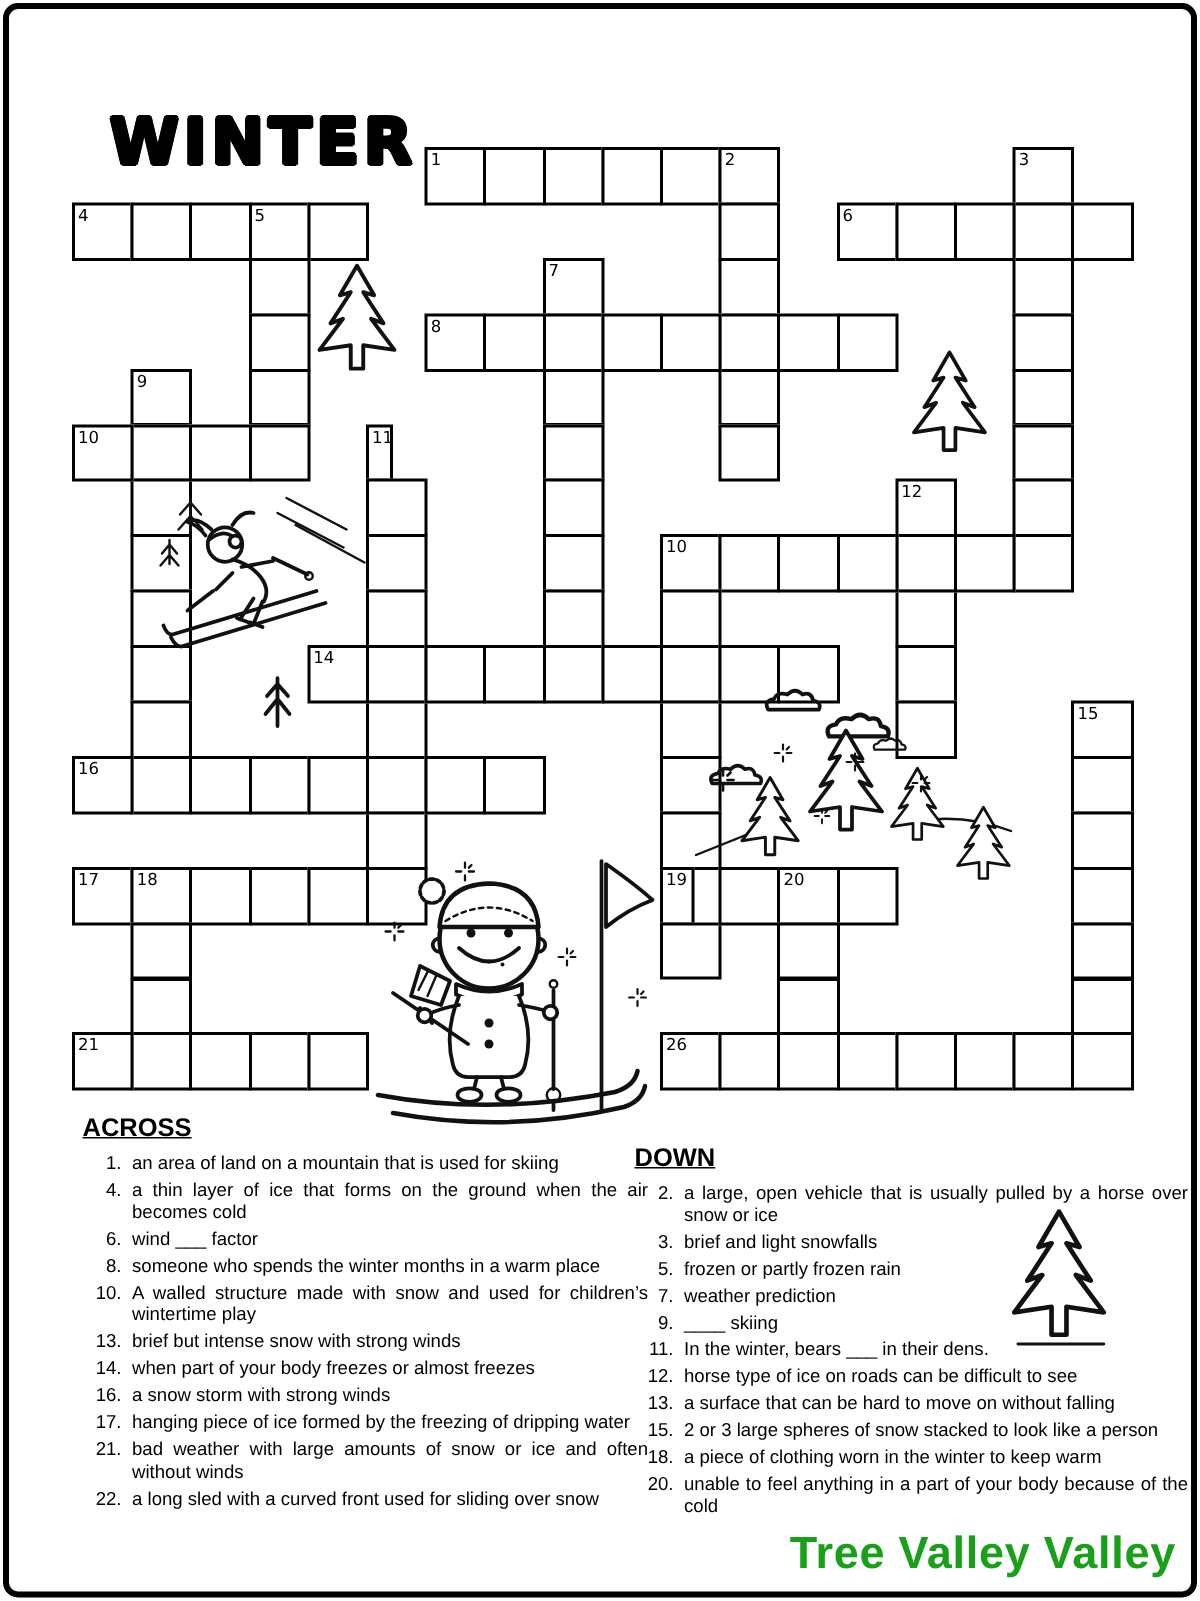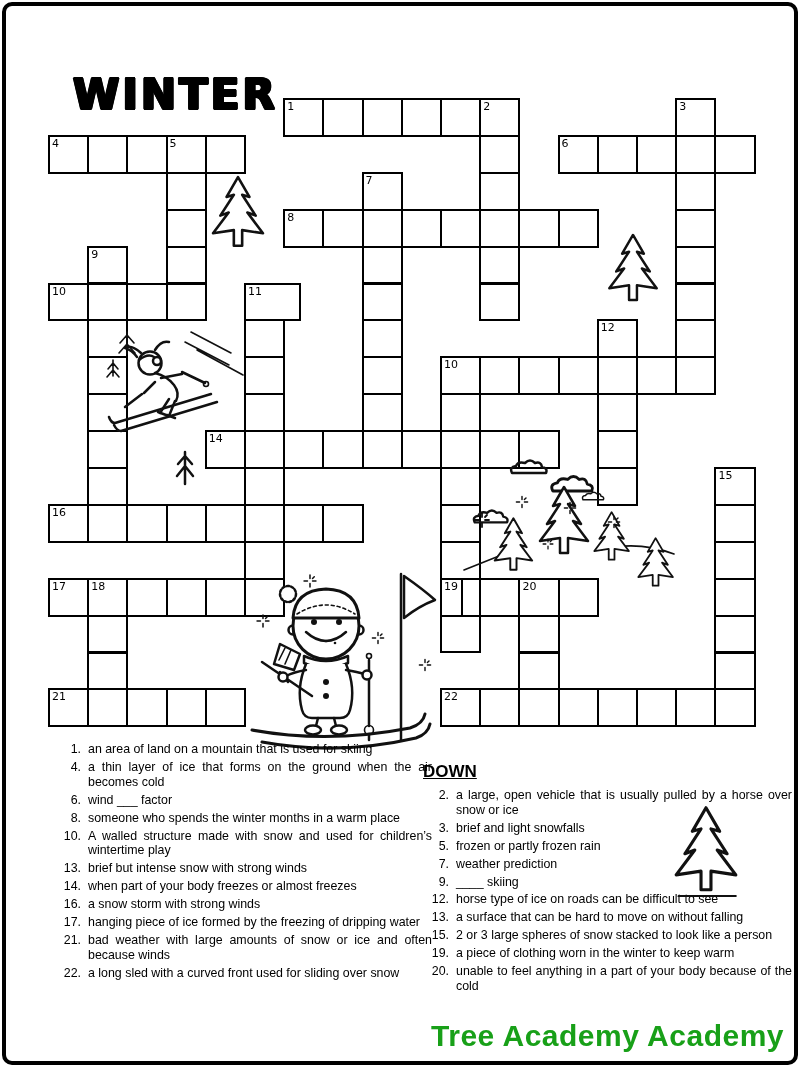--- a/index.html
+++ b/index.html
@@ -109,21 +109,21 @@
       <div class="cell" style="left: 87.2px; top: 319.4px; width: 41.2px; height: 38.9px;"></div>
       <div class="cell" style="left: 87.2px; top: 356.3px; width: 41.2px; height: 38.9px;"></div>
       <div class="cell" style="left: 87.2px; top: 393.2px; width: 41.2px; height: 38.9px;"></div>
       <div class="cell" style="left: 87.2px; top: 430.1px; width: 41.2px; height: 38.9px;"></div>
       <div class="cell" style="left: 87.2px; top: 467px; width: 41.2px; height: 38.9px;"></div>
       <div class="cell" style="left: 87.2px; top: 503.9px; width: 41.2px; height: 38.9px;"></div>
       <div class="cell" style="left: 48px; top: 282.5px; width: 41.2px; height: 38.9px; text-align: right;">
         <span class="num">10</span>
       </div>
       <div class="cell" style="left: 126.4px; top: 282.5px; width: 41.2px; height: 38.9px;"></div>
-      <div class="cell" style="left: 244px; top: 282.5px; width: 57px; height: 38.9px;">
+      <div class="cell" style="left: 244px; top: 282.5px; width: 18px; height: 38.9px;">
         <span class="num">11</span>
       </div>
       <div class="cell" style="left: 244px; top: 319.4px; width: 41.2px; height: 38.9px;"></div>
       <div class="cell" style="left: 244px; top: 356.3px; width: 41.2px; height: 38.9px;"></div>
       <div class="cell" style="left: 244px; top: 393.2px; width: 41.2px; height: 38.9px;"></div>
       <div class="cell" style="left: 244px; top: 430.1px; width: 41.2px; height: 38.9px;"></div>
       <div class="cell" style="left: 244px; top: 467px; width: 41.2px; height: 38.9px;"></div>
       <div class="cell" style="left: 244px; top: 503.9px; width: 41.2px; height: 38.9px;"></div>
       <div class="cell" style="left: 244px; top: 540.8px; width: 41.2px; height: 38.9px;"></div>
       <div class="cell" style="left: 244px; top: 577.7px; width: 41.2px; height: 38.9px;"></div>
@@ -195,21 +195,21 @@
       <div class="cell" style="left: 518.4px; top: 614.6px; width: 41.2px; height: 38.9px;"></div>
       <div class="cell" style="left: 518.4px; top: 651.5px; width: 41.2px; height: 38.9px;"></div>
       <div class="cell" style="left: 518.4px; top: 688.4px; width: 41.2px; height: 38.9px;"></div>
       <div class="cell" style="left: 48px; top: 688.4px; width: 41.2px; height: 38.9px;">
         <span class="num">21</span>
       </div>
       <div class="cell" style="left: 126.4px; top: 688.4px; width: 41.2px; height: 38.9px;"></div>
       <div class="cell" style="left: 165.6px; top: 688.4px; width: 41.2px; height: 38.9px;"></div>
       <div class="cell" style="left: 204.8px; top: 688.4px; width: 41.2px; height: 38.9px;"></div>
       <div class="cell" style="left: 440px; top: 688.4px; width: 41.2px; height: 38.9px;">
-        <span class="num">22</span>
+        <span class="num">26</span>
       </div>
       <div class="cell" style="left: 479.2px; top: 688.4px; width: 41.2px; height: 38.9px;"></div>
       <div class="cell" style="left: 557.6px; top: 688.4px; width: 41.2px; height: 38.9px;"></div>
       <div class="cell" style="left: 596.8px; top: 688.4px; width: 41.2px; height: 38.9px;"></div>
       <div class="cell" style="left: 636px; top: 688.4px; width: 41.2px; height: 38.9px;"></div>
       <div class="cell" style="left: 675.2px; top: 688.4px; width: 41.2px; height: 38.9px;"></div>
     </div>
 
   <div class="deco" style="left:206px;top:174px;">
     <svg width="64" height="78" viewBox="0 0 60 75">
@@ -312,20 +312,21 @@
       <g>
         <path class="spk" transform="translate(72,13) scale(0.85)" d="M0 -7 L0 -3 M0 3 L0 7 M-7 0 L-3 0 M3 0 L7 0 M5 -5 L3 -3"></path>
         <path class="spk" transform="translate(25,53) scale(0.85)" d="M0 -7 L0 -3 M0 3 L0 7 M-7 0 L-3 0 M3 0 L7 0 M5 -5 L3 -3"></path>
         <path class="spk" transform="translate(140,70) scale(0.8)" d="M0 -7 L0 -3 M0 3 L0 7 M-7 0 L-3 0 M3 0 L7 0 M5 -5 L3 -3"></path>
         <path class="spk" transform="translate(187,97) scale(0.8)" d="M0 -7 L0 -3 M0 3 L0 7 M-7 0 L-3 0 M3 0 L7 0 M5 -5 L3 -3"></path>
       </g>
     </svg>
   </div>
 
   <div class="clues across-sec">
+    <h2>ACROSS</h2>
     <div id="across-list">
         <div class="clue">
           <span class="cnum">1.</span>
           <span class="ctext">an area of land on a mountain that is used for skiing</span>
         </div>
         <div class="clue">
           <span class="cnum">4.</span>
           <span class="ctext">a thin layer of ice that forms on the ground when the air becomes cold</span>
         </div>
         <div class="clue">
@@ -351,21 +352,21 @@
         <div class="clue">
           <span class="cnum">16.</span>
           <span class="ctext">a snow storm with strong winds</span>
         </div>
         <div class="clue">
           <span class="cnum">17.</span>
           <span class="ctext">hanging piece of ice formed by the freezing of dripping water</span>
         </div>
         <div class="clue">
           <span class="cnum">21.</span>
-          <span class="ctext">bad weather with large amounts of snow or ice and often because winds</span>
+          <span class="ctext">bad weather with large amounts of snow or ice and often without winds</span>
         </div>
         <div class="clue">
           <span class="cnum">22.</span>
           <span class="ctext">a long sled with a curved front used for sliding over snow</span>
         </div>
       </div>
   </div>
 
   <div class="clues down-sec">
     <h2>DOWN</h2>
@@ -384,43 +385,47 @@
         </div>
         <div class="clue">
           <span class="cnum">7.</span>
           <span class="ctext">weather prediction</span>
         </div>
         <div class="clue">
           <span class="cnum">9.</span>
           <span class="ctext">____ skiing</span>
         </div>
         <div class="clue">
+          <span class="cnum">11.</span>
+          <span class="ctext">In the winter, bears ___ in their dens.</span>
+        </div>
+        <div class="clue">
           <span class="cnum">12.</span>
           <span class="ctext">horse type of ice on roads can be difficult to see</span>
         </div>
         <div class="clue">
           <span class="cnum">13.</span>
           <span class="ctext">a surface that can be hard to move on without falling</span>
         </div>
         <div class="clue">
           <span class="cnum">15.</span>
           <span class="ctext">2 or 3 large spheres of snow stacked to look like a person</span>
         </div>
         <div class="clue">
-          <span class="cnum">19.</span>
+          <span class="cnum">18.</span>
           <span class="ctext">a piece of clothing worn in the winter to keep warm</span>
         </div>
         <div class="clue">
           <span class="cnum">20.</span>
           <span class="ctext">unable to feel anything in a part of your body because of the cold</span>
         </div>
       </div>
   </div>
 
   <div class="deco" style="left:666px;top:804px;">
     <svg width="80" height="97" viewBox="0 0 64 78">
       <path class="lnw" transform="translate(2,0) scale(1.0)" d="M30 3 L41 22 L34 20 L47 40 L39 37 L54 57 L34 54 L34 69 L26 69 L26 54 L6 57 L21 37 L13 40 L26 20 L19 22 Z"></path>
       <path class="thin" d="M10 74 L56 74"></path>
     </svg>
   </div>
 
-  <div class="brand" id="brand" style="color: rgb(24, 160, 24);">Tree Academy Academy</div>
+  <div class="brand" id="brand" style="color: rgb(24, 160, 24);">Tree Valley Valley</div>
 </div>
 
 </body></html>

